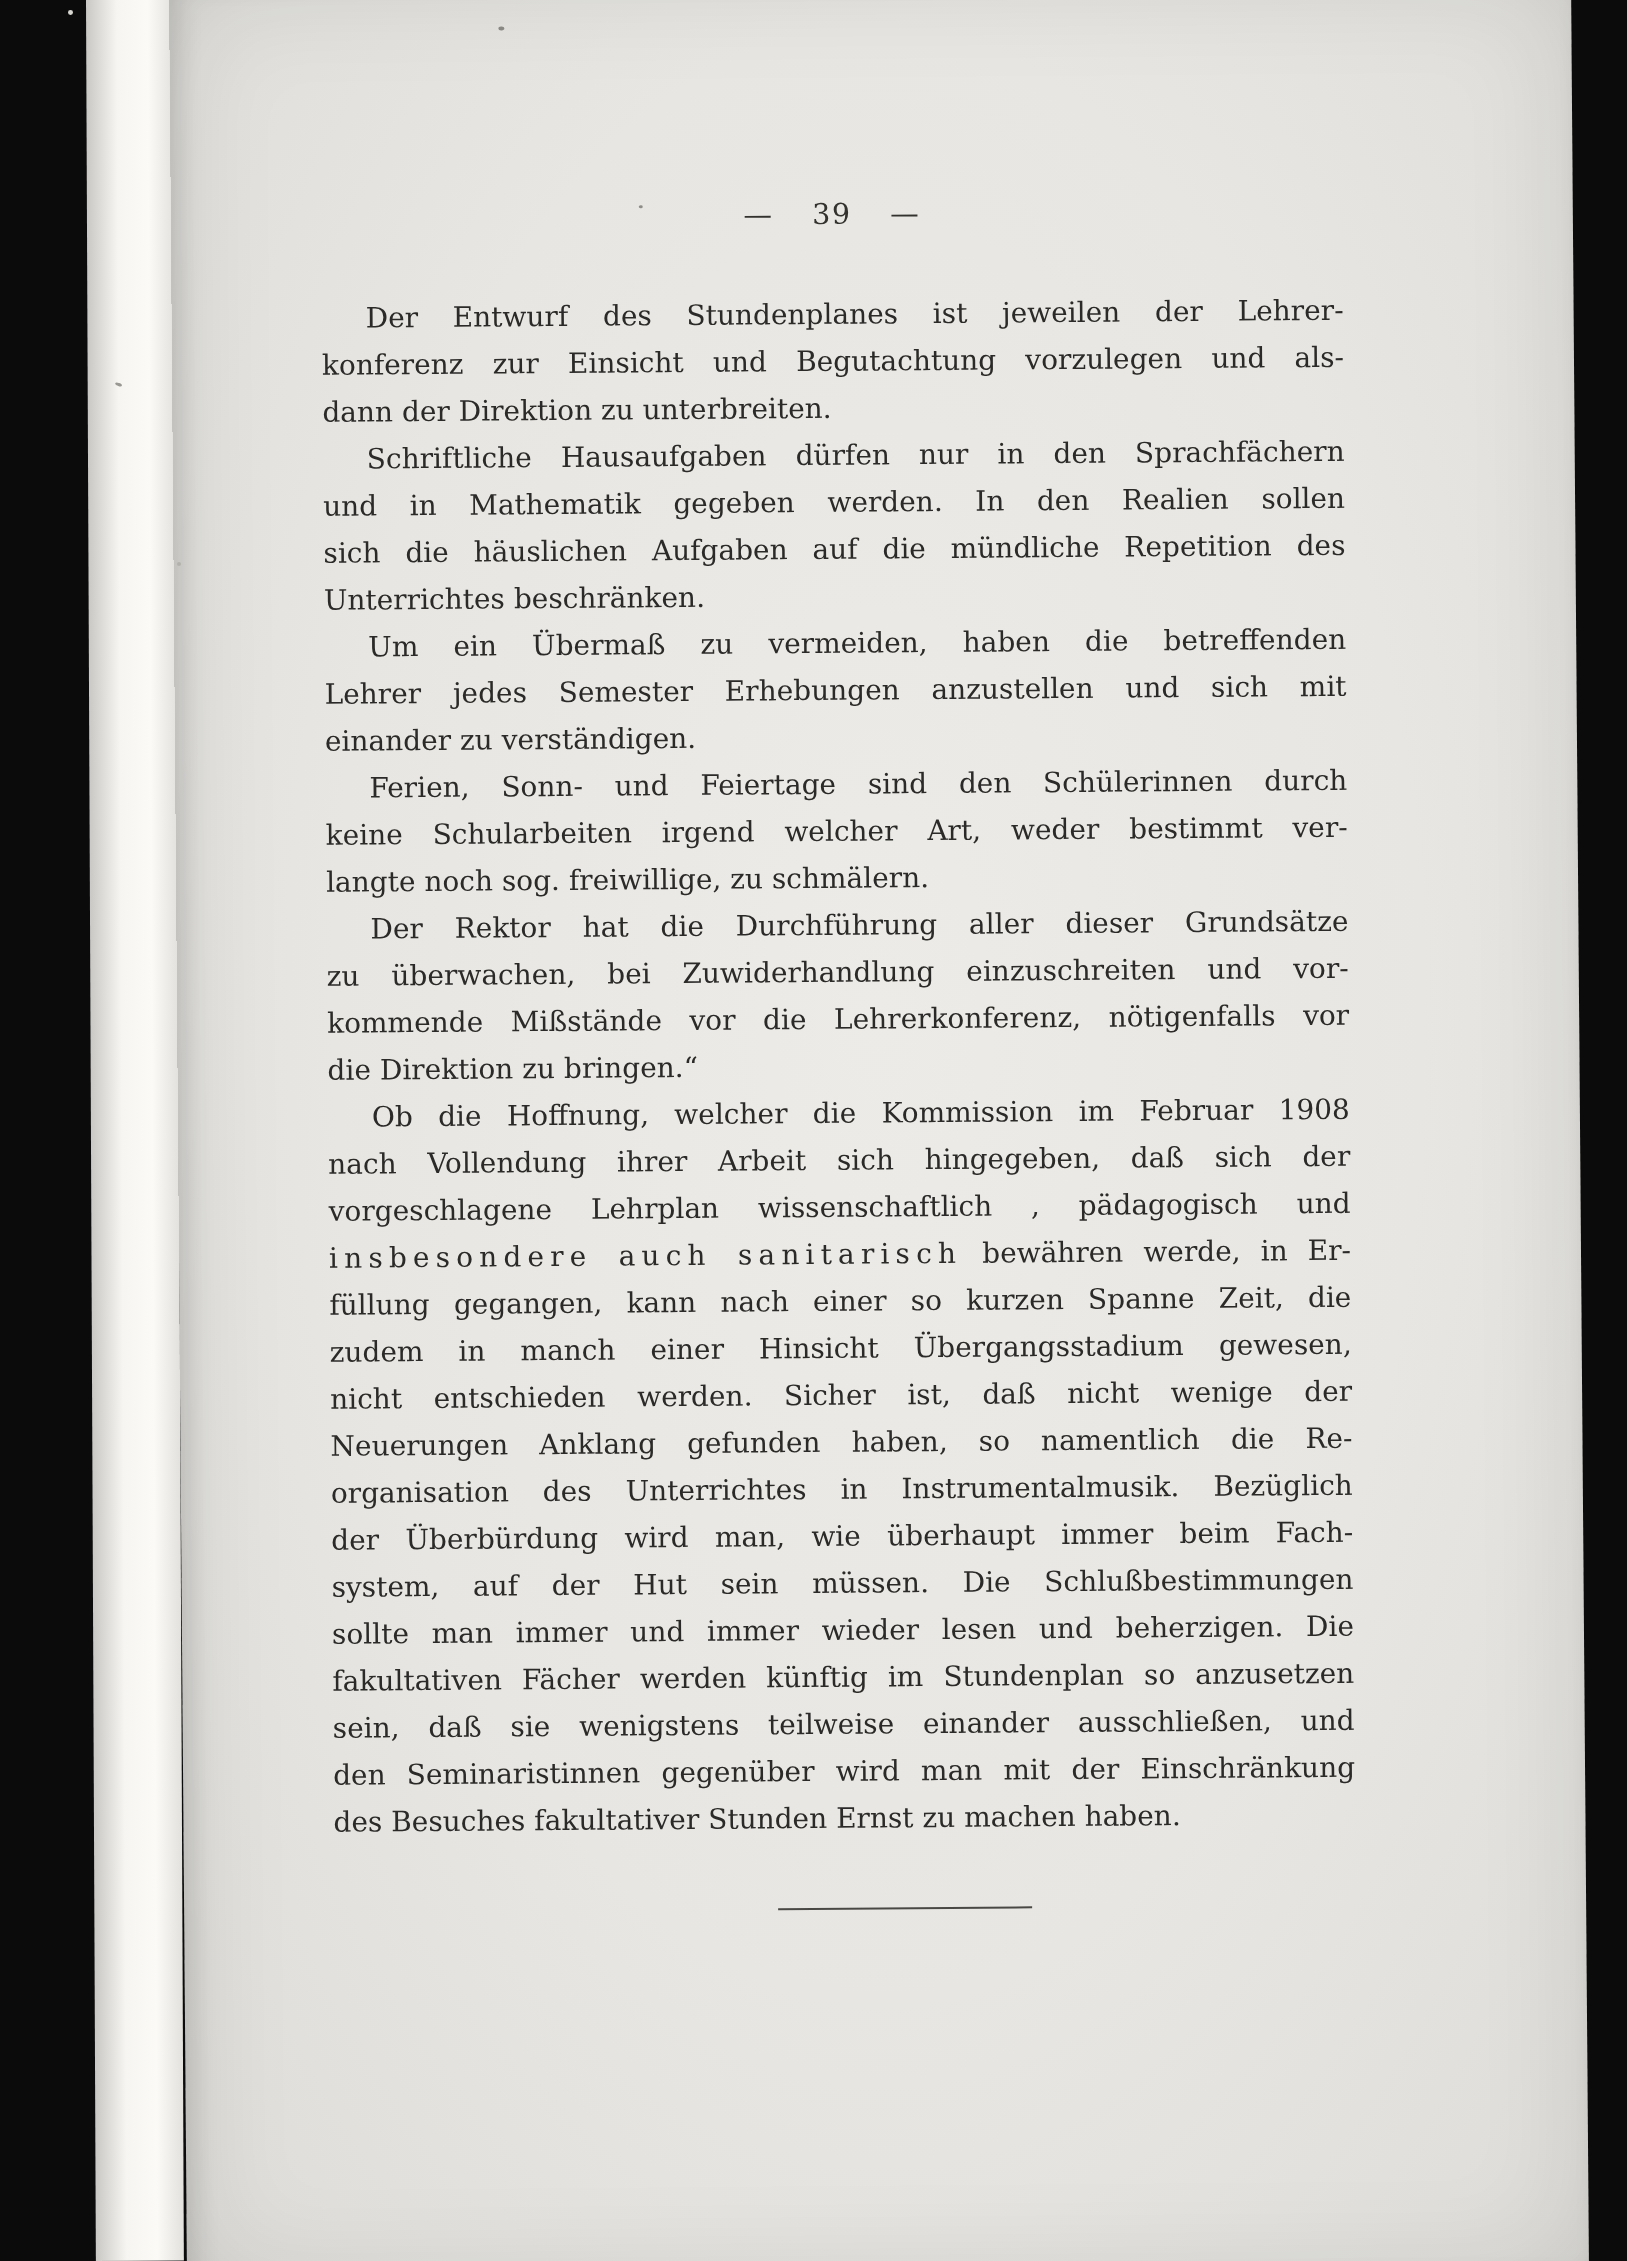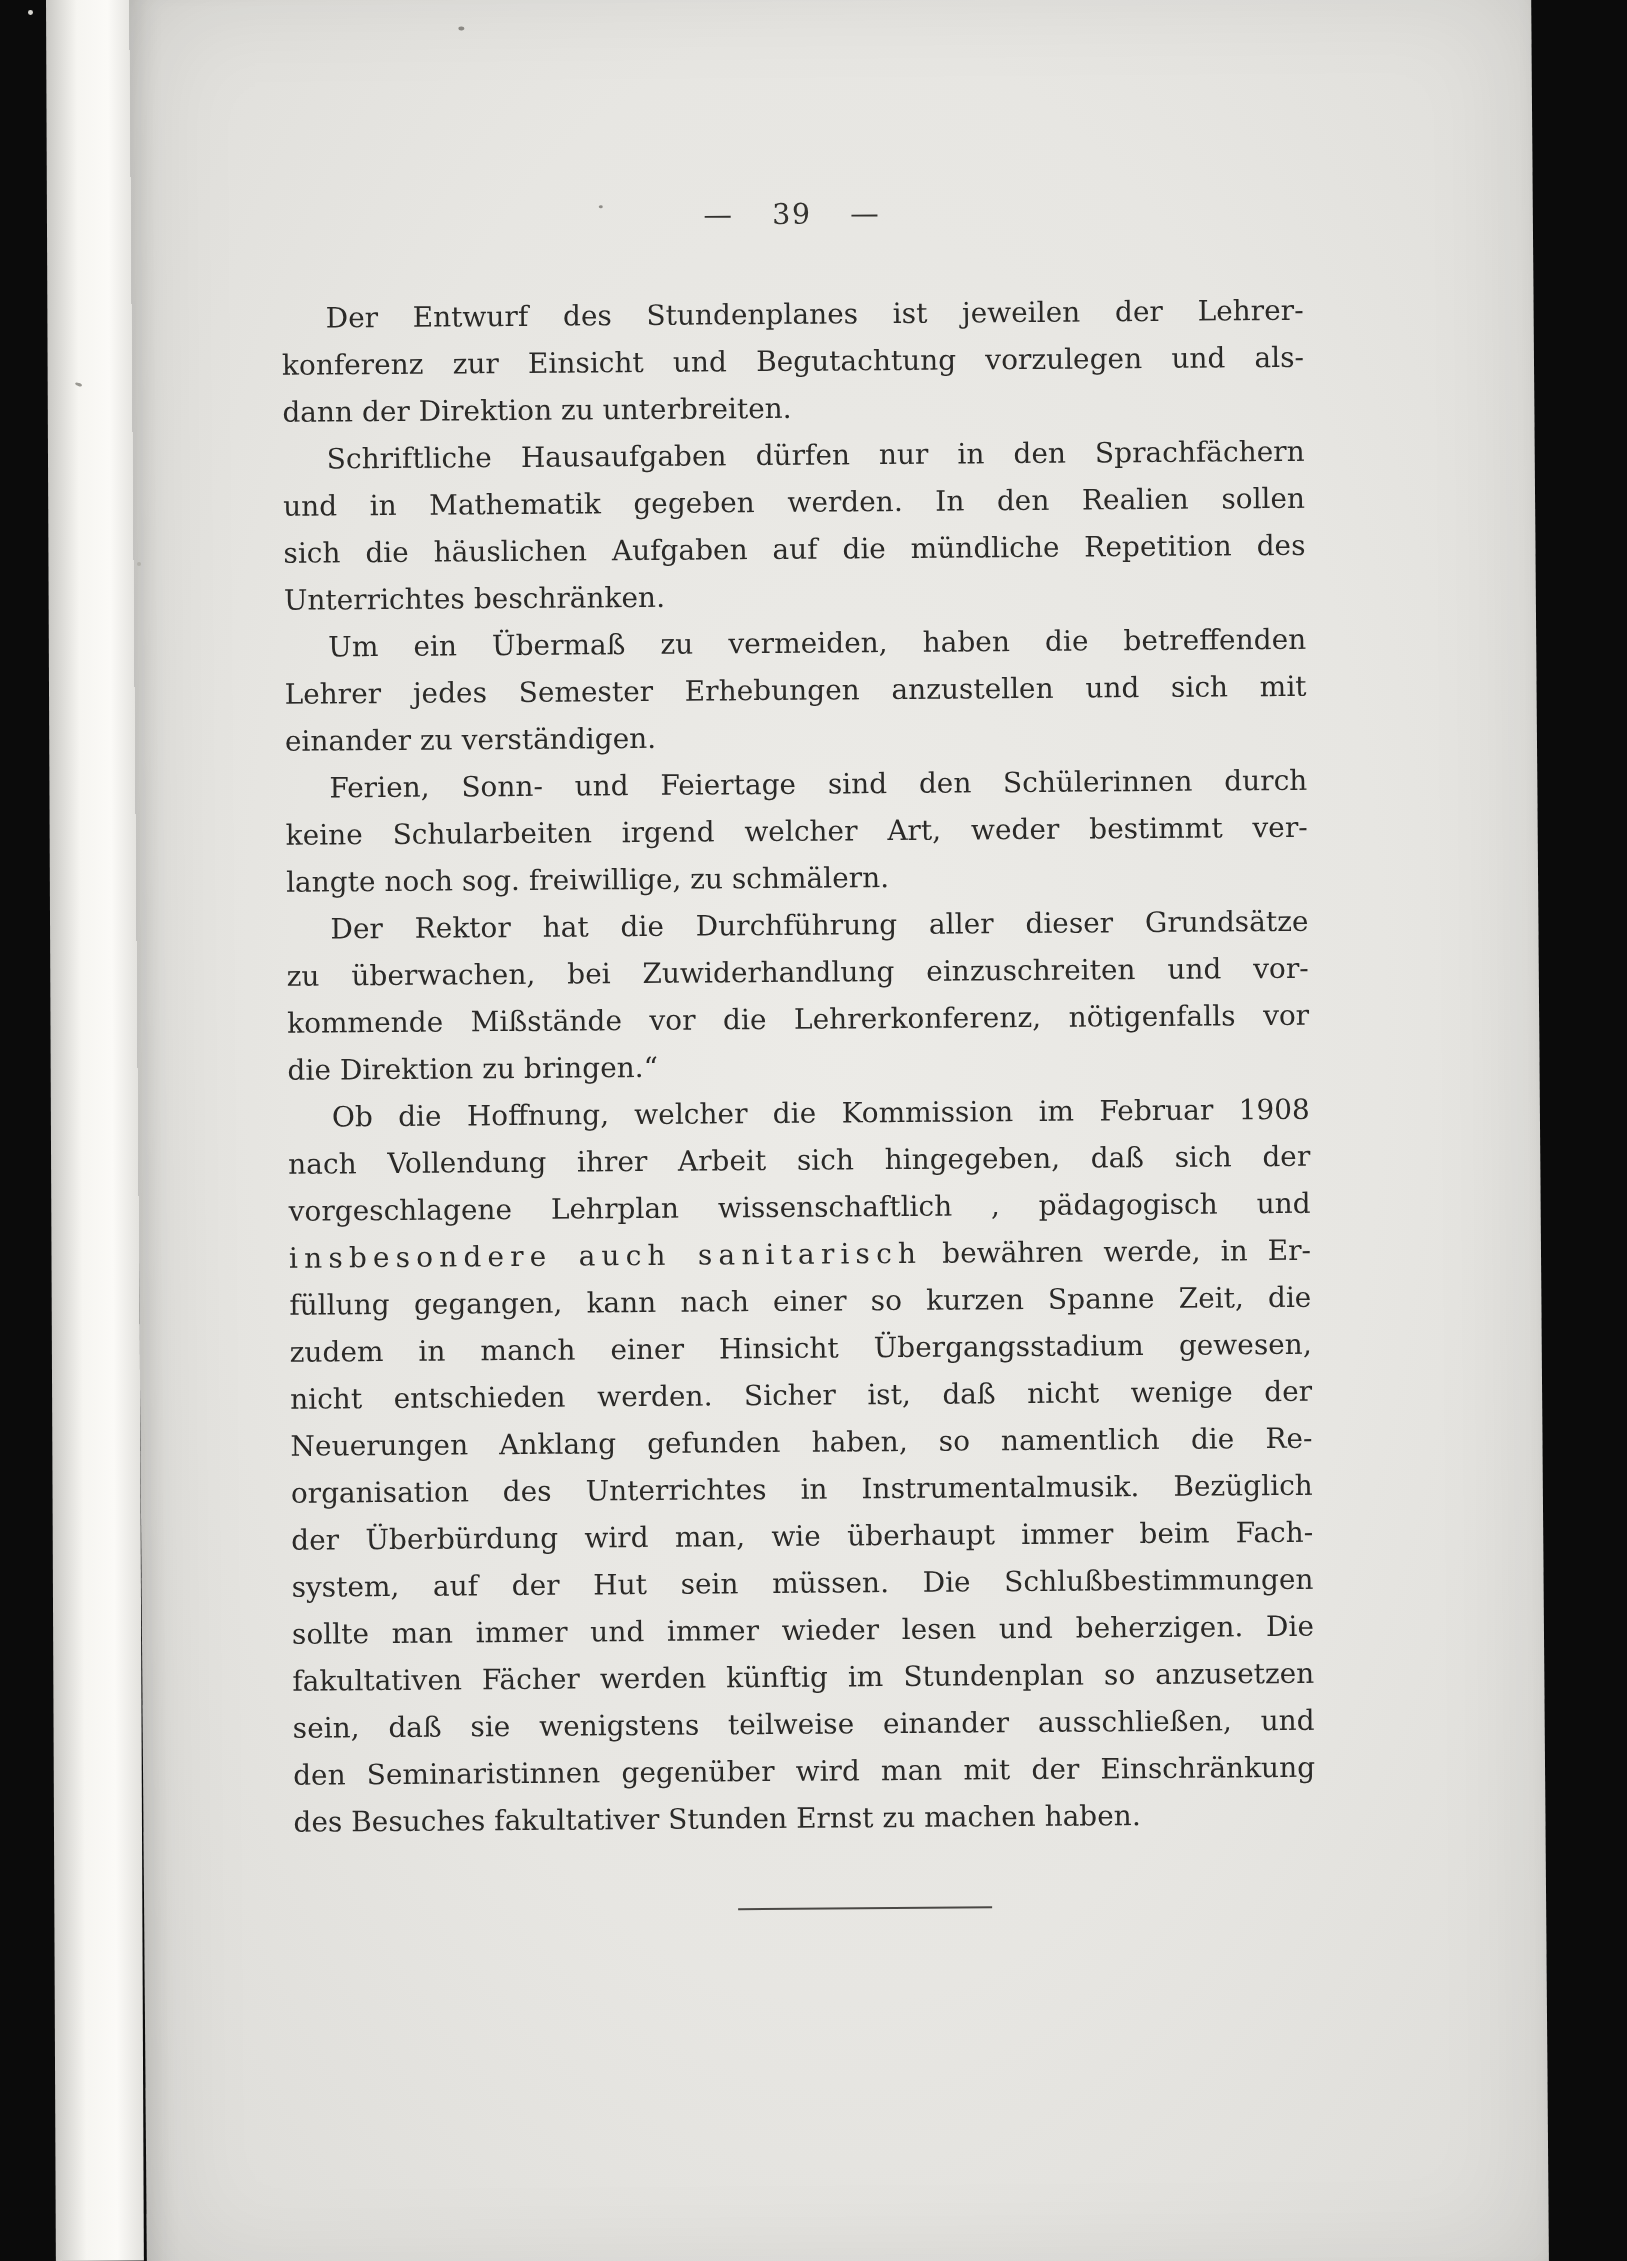--- a/index.html
+++ b/index.html
@@ -3,21 +3,21 @@
 <meta charset="utf-8">
 <style>
   html,body{margin:0;padding:0;}
   body{
     width:1628px;height:2261px;
     background:#0b0b0b;
     overflow:hidden;
     position:relative;
     font-family:"DejaVu Serif","Liberation Serif",serif;
   }
-  .scan{position:absolute;inset:0;}
+  .scan{position:absolute;inset:0;margin-left:40px;}
   
   .page-stack-edge{
     position:absolute;left:46px;top:0;width:88px;height:2261px;
     background:linear-gradient(90deg,#c9c8c4 0%,#f6f5f1 35%,#fbfaf7 70%,#e2e1dd 100%);
     transform:rotate(-0.25deg);
     transform-origin:top left;
   }
   
   .book-page{
     position:absolute;left:129px;top:-14.7px;width:1402px;height:2304px;

